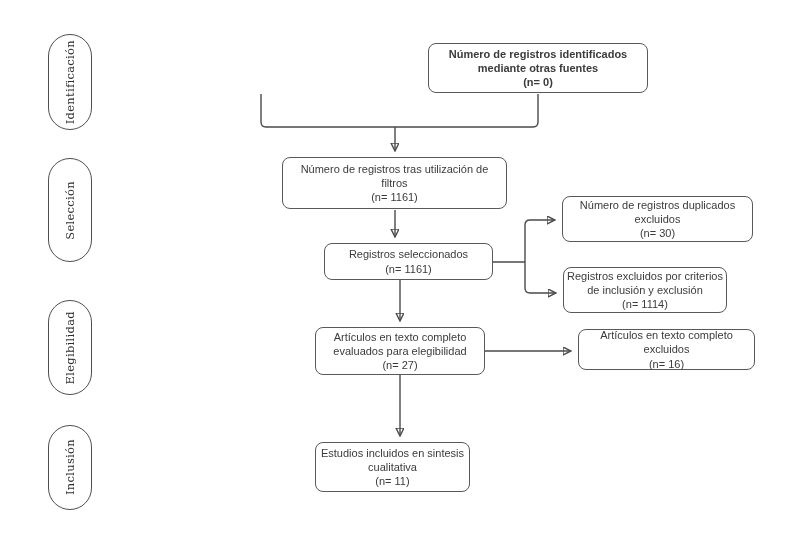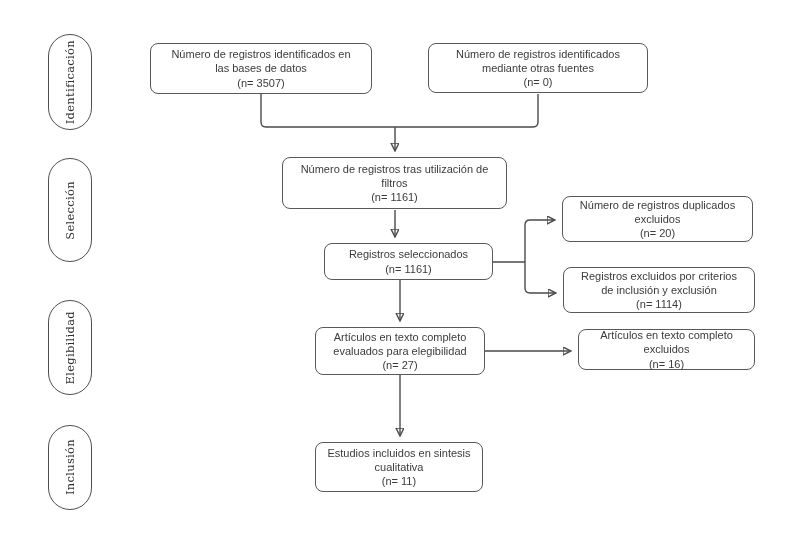--- a/index.html
+++ b/index.html
@@ -48,28 +48,28 @@
     letter-spacing: 0.3px;
     white-space: nowrap;
   }
 
   #stage-identification { top: 34px;  height: 96px; }
   #stage-screening      { top: 158px; height: 104px; }
   #stage-eligibility    { top: 300px; height: 95px; }
   #stage-inclusion      { top: 425px; height: 85px; }
 
   #box-db         { left: 150px; top: 43px;  width: 222px; height: 51px; }
-  #box-other      { left: 428px; top: 43px;  width: 220px; height: 50px; }
+  #box-other      { left: 428px; top: 43px;  width: 220px; height: 50px; font-weight: bold; }
   #box-filters    { left: 282px; top: 157px; width: 225px; height: 52px; }
   #box-selected   { left: 324px; top: 243px; width: 169px; height: 37px; }
   #box-duplicates { left: 562px; top: 196px; width: 191px; height: 46px; }
-  #box-criteria   { left: 563px; top: 267px; width: 192px; height: 46px; }
+  #box-criteria   { left: 563px; top: 267px; width: 164px; height: 46px; }
   #box-fulltext   { left: 315px; top: 327px; width: 170px; height: 48px; }
   #box-ftexcluded { left: 578px; top: 329px; width: 177px; height: 41px; }
-  #box-included   { left: 315px; top: 442px; width: 168px; height: 50px; }
+  #box-included   { left: 315px; top: 442px; width: 155px; height: 50px; }
 </style>
 </head>
 <body>
 
 <div class="canvas">
 
   <svg class="wires" viewBox="0 0 800 542" xmlns="http://www.w3.org/2000/svg" aria-hidden="true">
     <defs>
       <marker id="arrow" markerWidth="9" markerHeight="9" refX="7" refY="4" orient="auto" markerUnits="userSpaceOnUse">
         <path d="M0,0 L8,4 L0,8 Z" fill="#4a4a4a" stroke="none"></path>
@@ -101,34 +101,31 @@
   <div class="stage" id="stage-screening">
     <span>Selección</span>
   </div>
   <div class="stage" id="stage-eligibility">
     <span>Elegibilidad</span>
   </div>
   <div class="stage" id="stage-inclusion">
     <span>Inclusión</span>
   </div>
 
-  <div class="node" id="box-db">Número de registros identificados en
-las bases de datos
-(n= 3507)</div>
   <div class="node" id="box-other">Número de registros identificados
 mediante otras fuentes
 (n= 0)</div>
   <div class="node" id="box-filters">Número de registros tras utilización de
 filtros
 (n= 1161)</div>
   <div class="node" id="box-selected">Registros seleccionados
 (n= 1161)</div>
   <div class="node" id="box-duplicates">Número de registros  duplicados
 excluidos
-(n= 20)</div>
+(n= 30)</div>
   <div class="node" id="box-criteria">Registros excluidos por criterios
 de inclusión y exclusión
 (n= 1114)</div>
   <div class="node" id="box-fulltext">Artículos en texto completo
 evaluados para elegibilidad
 (n= 27)</div>
   <div class="node" id="box-ftexcluded">Artículos en texto completo
 excluidos
 (n= 16)</div>
   <div class="node" id="box-included">Estudios incluidos en sintesis

